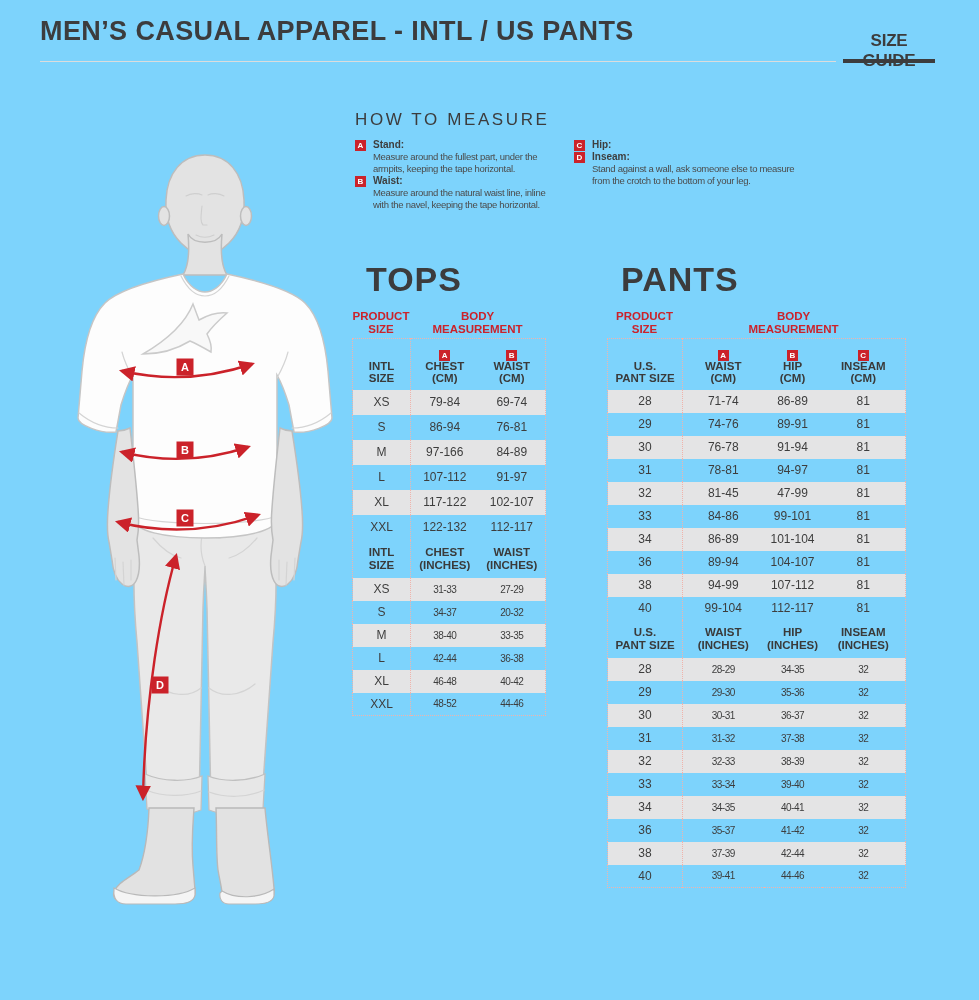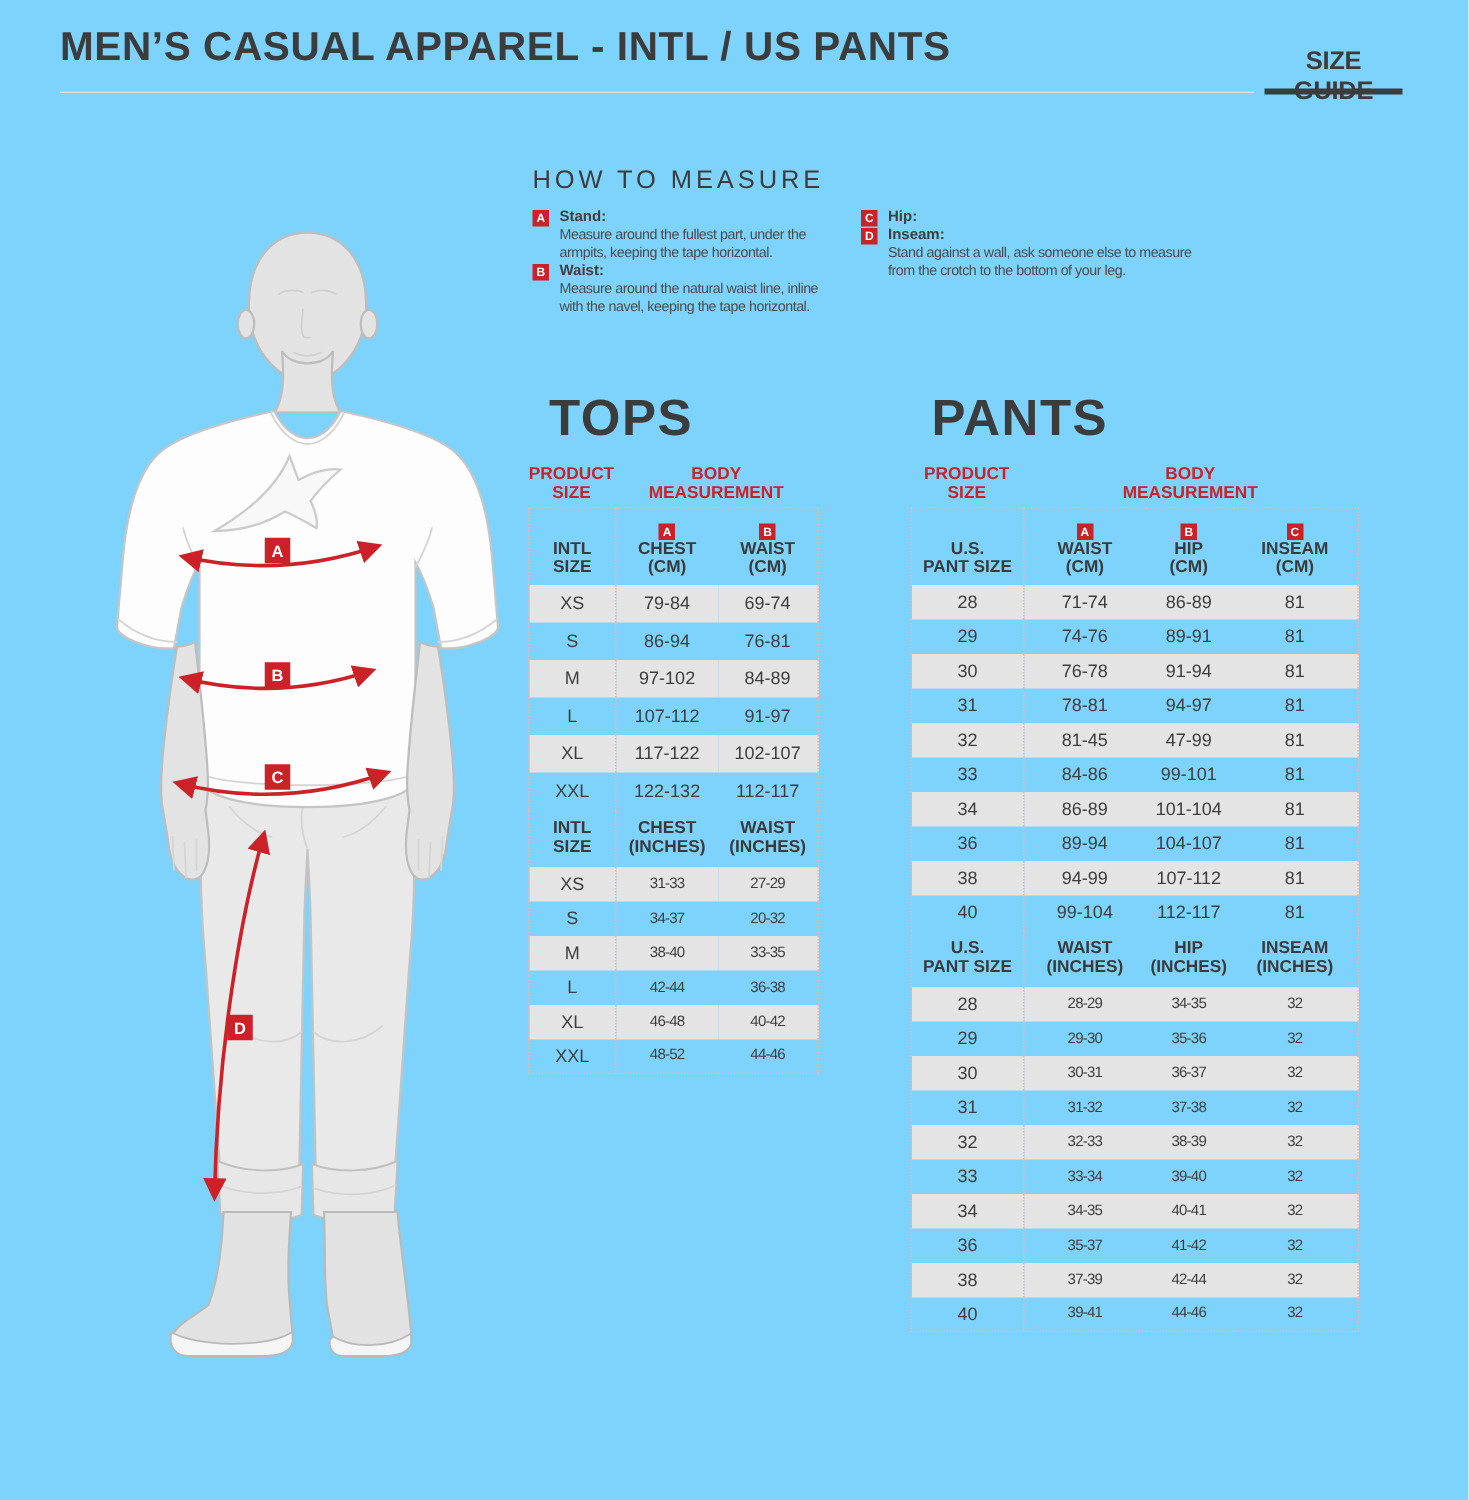--- a/index.html
+++ b/index.html
@@ -223,21 +223,21 @@
             <td class="valcell">79-84</td>
             <td class="valcell">69-74</td>
           </tr>
           <tr class="datarow sec0">
             <td class="sizecell">S</td>
             <td class="valcell">86-94</td>
             <td class="valcell">76-81</td>
           </tr>
           <tr class="datarow sec0 band">
             <td class="sizecell">M</td>
-            <td class="valcell">97-102</td>
+            <td class="valcell">97-166</td>
             <td class="valcell">84-89</td>
           </tr>
           <tr class="datarow sec0">
             <td class="sizecell">L</td>
             <td class="valcell">107-112</td>
             <td class="valcell">91-97</td>
           </tr>
           <tr class="datarow sec0 band">
             <td class="sizecell">XL</td>
             <td class="valcell">117-122</td>

